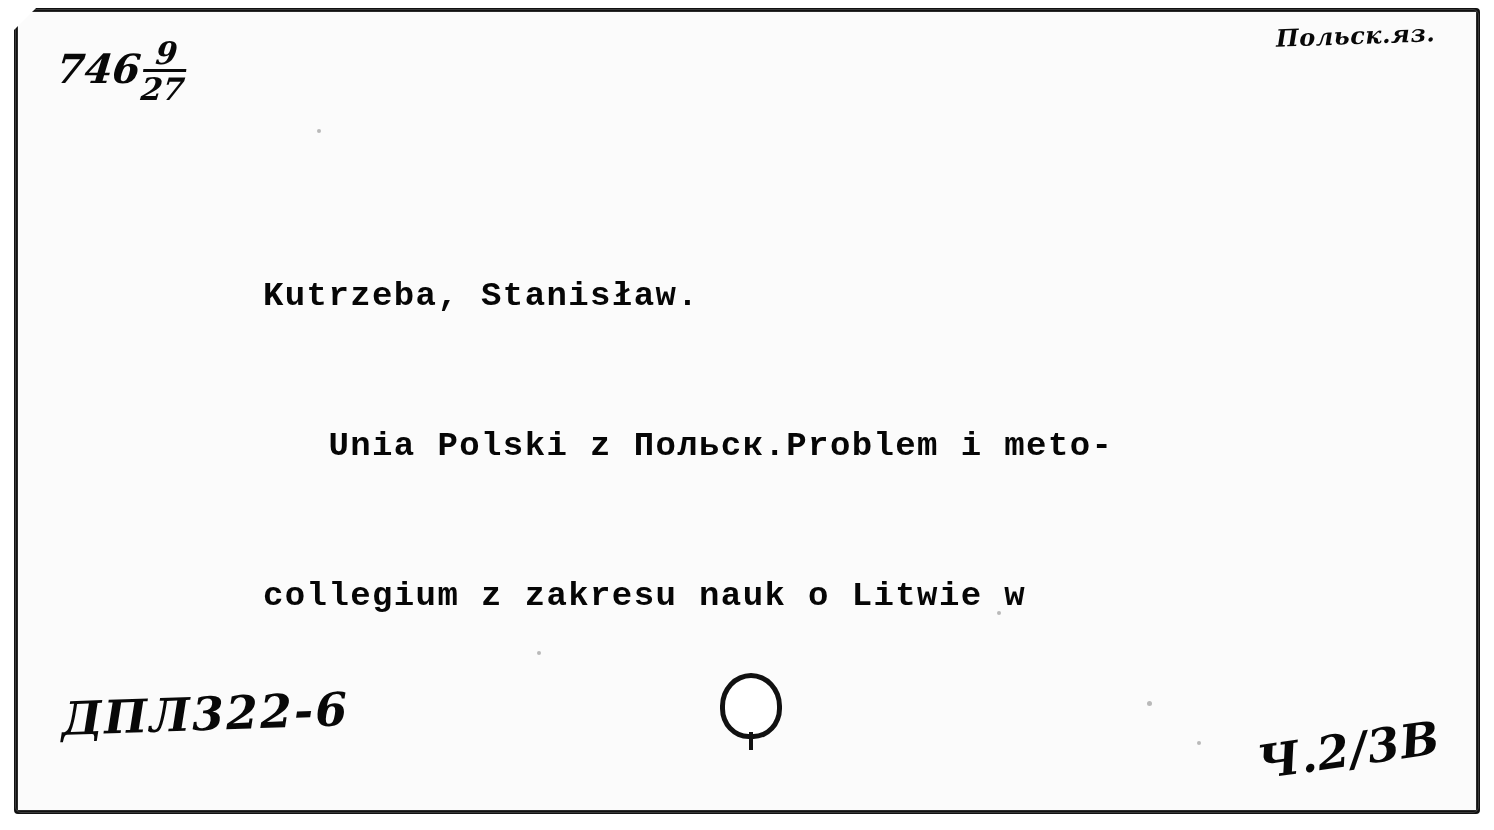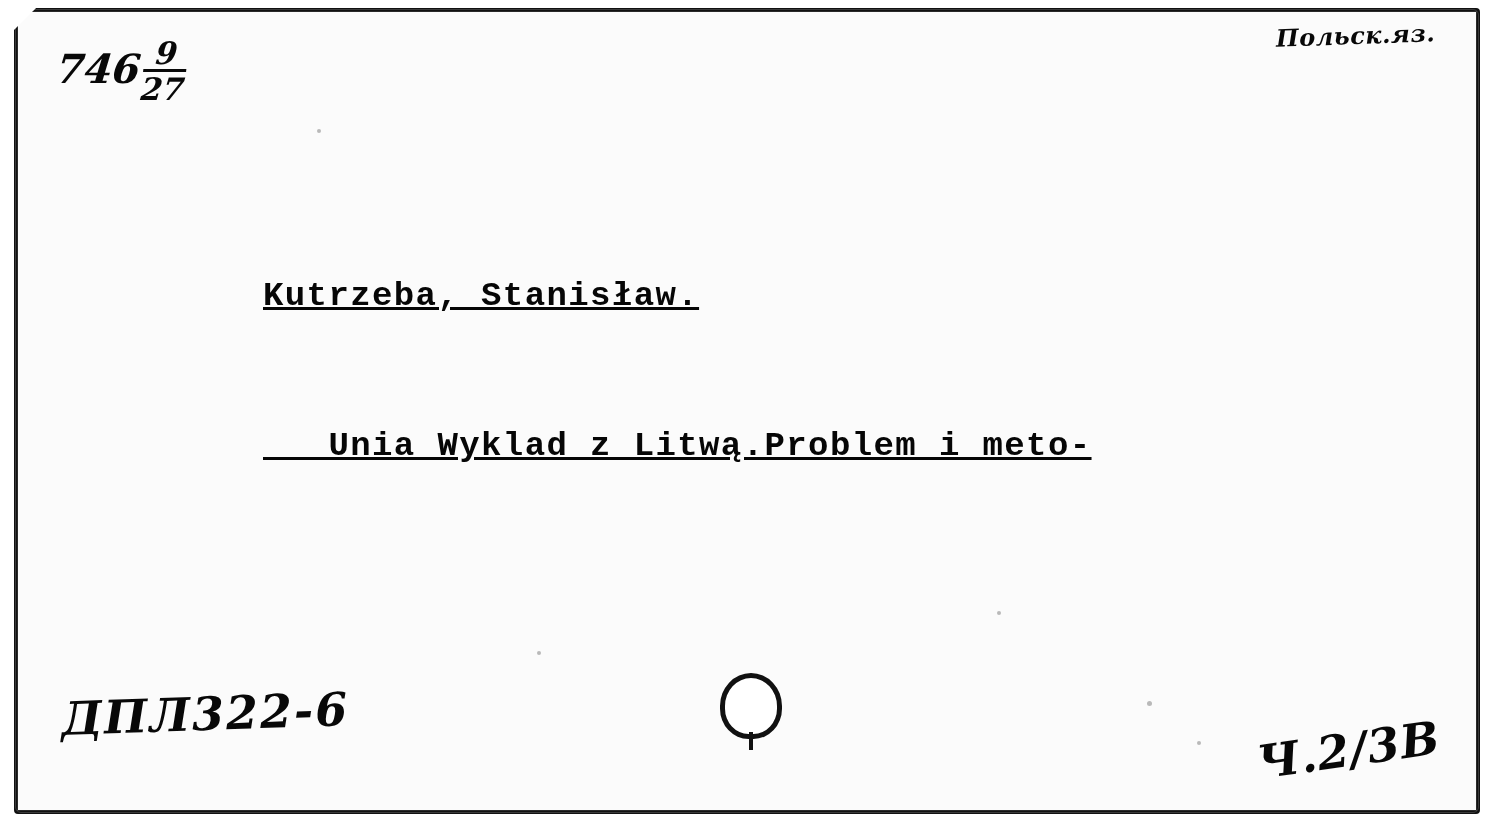--- a/index.html
+++ b/index.html
@@ -108,21 +108,20 @@
     font-family: "Liberation Mono", monospace;
     font-size: 34px;
     line-height: 50px;
     letter-spacing: 1.4px;
     white-space: pre;
     color: #060606;
     font-weight: bold;
   }
   #typed-block .line {
     white-space: pre;
-    text-decoration: underline;
   }
 
   
   #accession {
     position: absolute;
     left: 44px;
     bottom: 70px;
     font-size: 46px;
     letter-spacing: 2px;
     transform: rotate(-2deg);
@@ -175,21 +174,22 @@
   <div id="corner-clip"></div>
 
   <div id="shelfmark" class="hand">
     <span class="num">7</span><span class="num">46</span><span class="frac"><span class="top">9</span><span class="bot">27</span></span>
   </div>
 
   <div id="language-note" class="hand">Польск.яз.</div>
 
   <div id="typed-block">
     <div class="line">Kutrzeba, Stanisław.</div>
-    <div class="line">   Unia Wyklad z Litwą.Problem i meto-</div>
+    <div class="line">   Unia Polski z Польск.Problem i meto-</div>
+    <div class="line">collegium z zakresu nauk o Litwie w</div>
     
     
     
     
   </div>
 
   <div id="accession" class="hand">ДПЛ322-6</div>
 
   <div id="punch-hole"></div>
 

